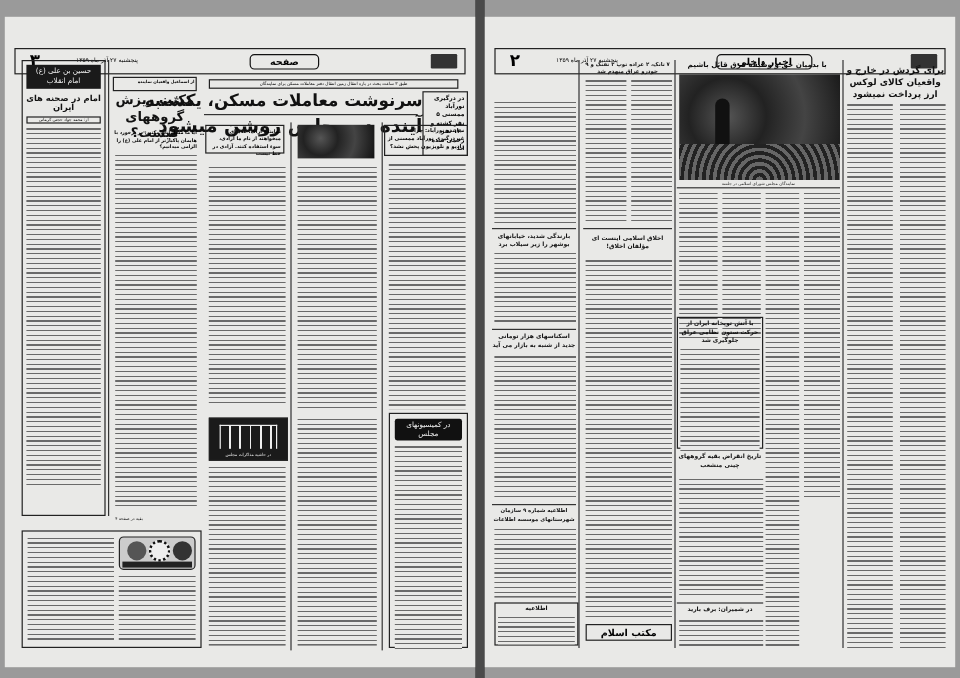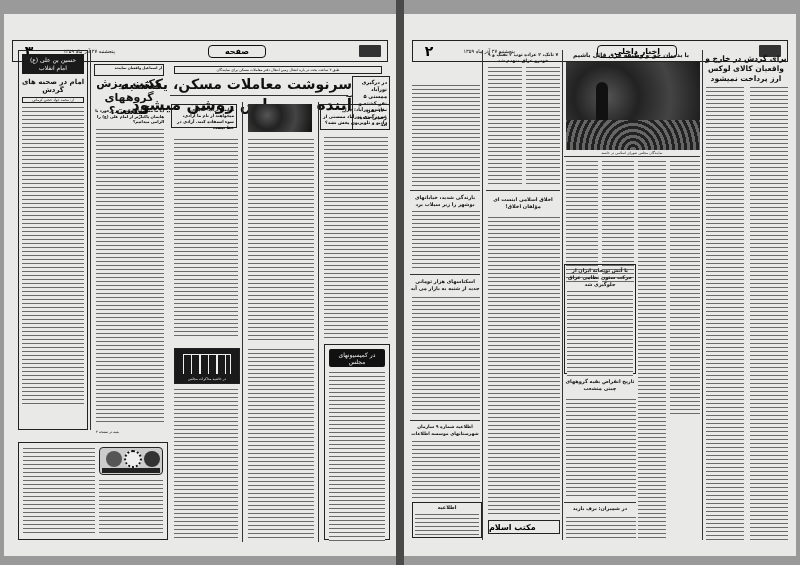--- a/index.html
+++ b/index.html
@@ -66,21 +66,21 @@
 
   <div class="box" style="left:90px;top:35px;width:70px;height:12px;font-size:3.5px;direction:rtl;padding:1px;font-weight:bold;top:50px">از اسماعیل واقعیان نماینده</div>
   <div class="col h" style="left:88px;top:64px;width:74px;font-size:11px">مکتب ریزش</div>
   <div class="col h" style="left:88px;top:78px;width:74px;font-size:11px">گروههای کیست؟</div>
   <div class="col" style="left:90px;top:94px;width:70px;font-size:4px;line-height:5.5px;font-weight:bold">آیا ما مسلمانان مکتبی در برخورد با هایمان پاکبازتر از امام علی (ع) را الزامی میدانیم؟</div>
   <div class="lines" style="position:absolute;left:92px;top:114px;width:68px;height:295px"></div>
   <div class="rule" style="left:86px;top:36px;width:1px;height:380px"></div>
 
   <div class="box" style="left:14px;top:36px;width:70px;height:380px">
     <div style="margin:3px;background:#1a1a1a;color:#eee;font-size:6px;text-align:center;padding:2px;direction:rtl;line-height:8px">حسین بن علی (ع) امام انقلاب</div>
-    <div class="h" style="font-size:7px;margin-top:4px;direction:rtl">امام در صحنه های گردش</div>
+    <div class="h" style="font-size:7px;margin-top:4px;direction:rtl">امام در صحنه های ایران</div>
     <div style="margin:3px;border:1px solid #222;font-size:3.5px;text-align:center;direction:rtl">از: محمد جواد حجتی کرمانی</div>
     <div class="lines" style="margin:3px;height:300px"></div>
   </div>
 
   <div class="box" style="left:14px;top:428px;width:150px;height:98px">
     <div style="position:absolute;left:80px;top:4px;width:64px;height:28px;border:1px solid #222;border-radius:4px;background:#ccc">
       <div style="position:absolute;left:6px;top:3px;width:16px;height:16px;border-radius:50%;background:#555"></div>
       <div style="position:absolute;left:24px;top:2px;width:18px;height:18px;border-radius:50%;border:2px dotted #111;background:#eee"></div>
       <div style="position:absolute;left:44px;top:3px;width:16px;height:16px;border-radius:50%;background:#333"></div>
       <div style="position:absolute;left:2px;right:2px;bottom:1px;height:5px;background:#222"></div>
@@ -129,21 +129,21 @@
   <div class="rule" style="left:160px;top:488px;width:72px;height:1px"></div>
   <div class="col h" style="left:160px;top:492px;width:72px;font-size:5px">در شمیران: برف بارید</div>
   <div class="lines" style="position:absolute;left:162px;top:502px;width:70px;height:24px"></div>
 
   <div class="col h" style="left:82px;top:38px;width:74px;font-size:4.5px;line-height:6px">۷ تانک، ۲ عراده توپ ۲ تفنگ و ۹ خودرو عراق منهدم شد</div>
   <div class="lines" style="position:absolute;left:84px;top:52px;width:34px;height:120px"></div>
   <div class="lines" style="position:absolute;left:122px;top:52px;width:34px;height:120px"></div>
   <div class="rule" style="left:82px;top:176px;width:74px;height:1px"></div>
   <div class="col h" style="left:82px;top:182px;width:74px;font-size:5px;line-height:7px">اخلاق اسلامی اینست ای مؤلفان اخلاق!</div>
   <div class="lines" style="position:absolute;left:84px;top:202px;width:72px;height:300px"></div>
-  <div class="box" style="left:84px;top:506px;width:72px;height:14px;display:flex;align-items:center;justify-content:flex-end;direction:rtl">
+  <div class="box" style="left:84px;top:506px;width:72px;height:14px;display:flex;align-items:center;justify-content:center;direction:rtl">
     <span style="font-size:8px;font-weight:bold">مکتب اسلام</span>
   </div>
   <div class="rule" style="left:78px;top:36px;width:1px;height:490px"></div>
   <div class="rule" style="left:158px;top:36px;width:1px;height:490px"></div>
 
   <div class="lines" style="position:absolute;left:8px;top:70px;width:68px;height:104px"></div>
   <div class="rule" style="left:6px;top:176px;width:70px;height:1px"></div>
   <div class="col h" style="left:6px;top:180px;width:70px;font-size:5px;line-height:7px">بارندگی شدید، خیابانهای بوشهر را زیر سیلاب برد</div>
   <div class="lines" style="position:absolute;left:8px;top:196px;width:68px;height:60px"></div>
   <div class="rule" style="left:6px;top:260px;width:70px;height:1px"></div>

